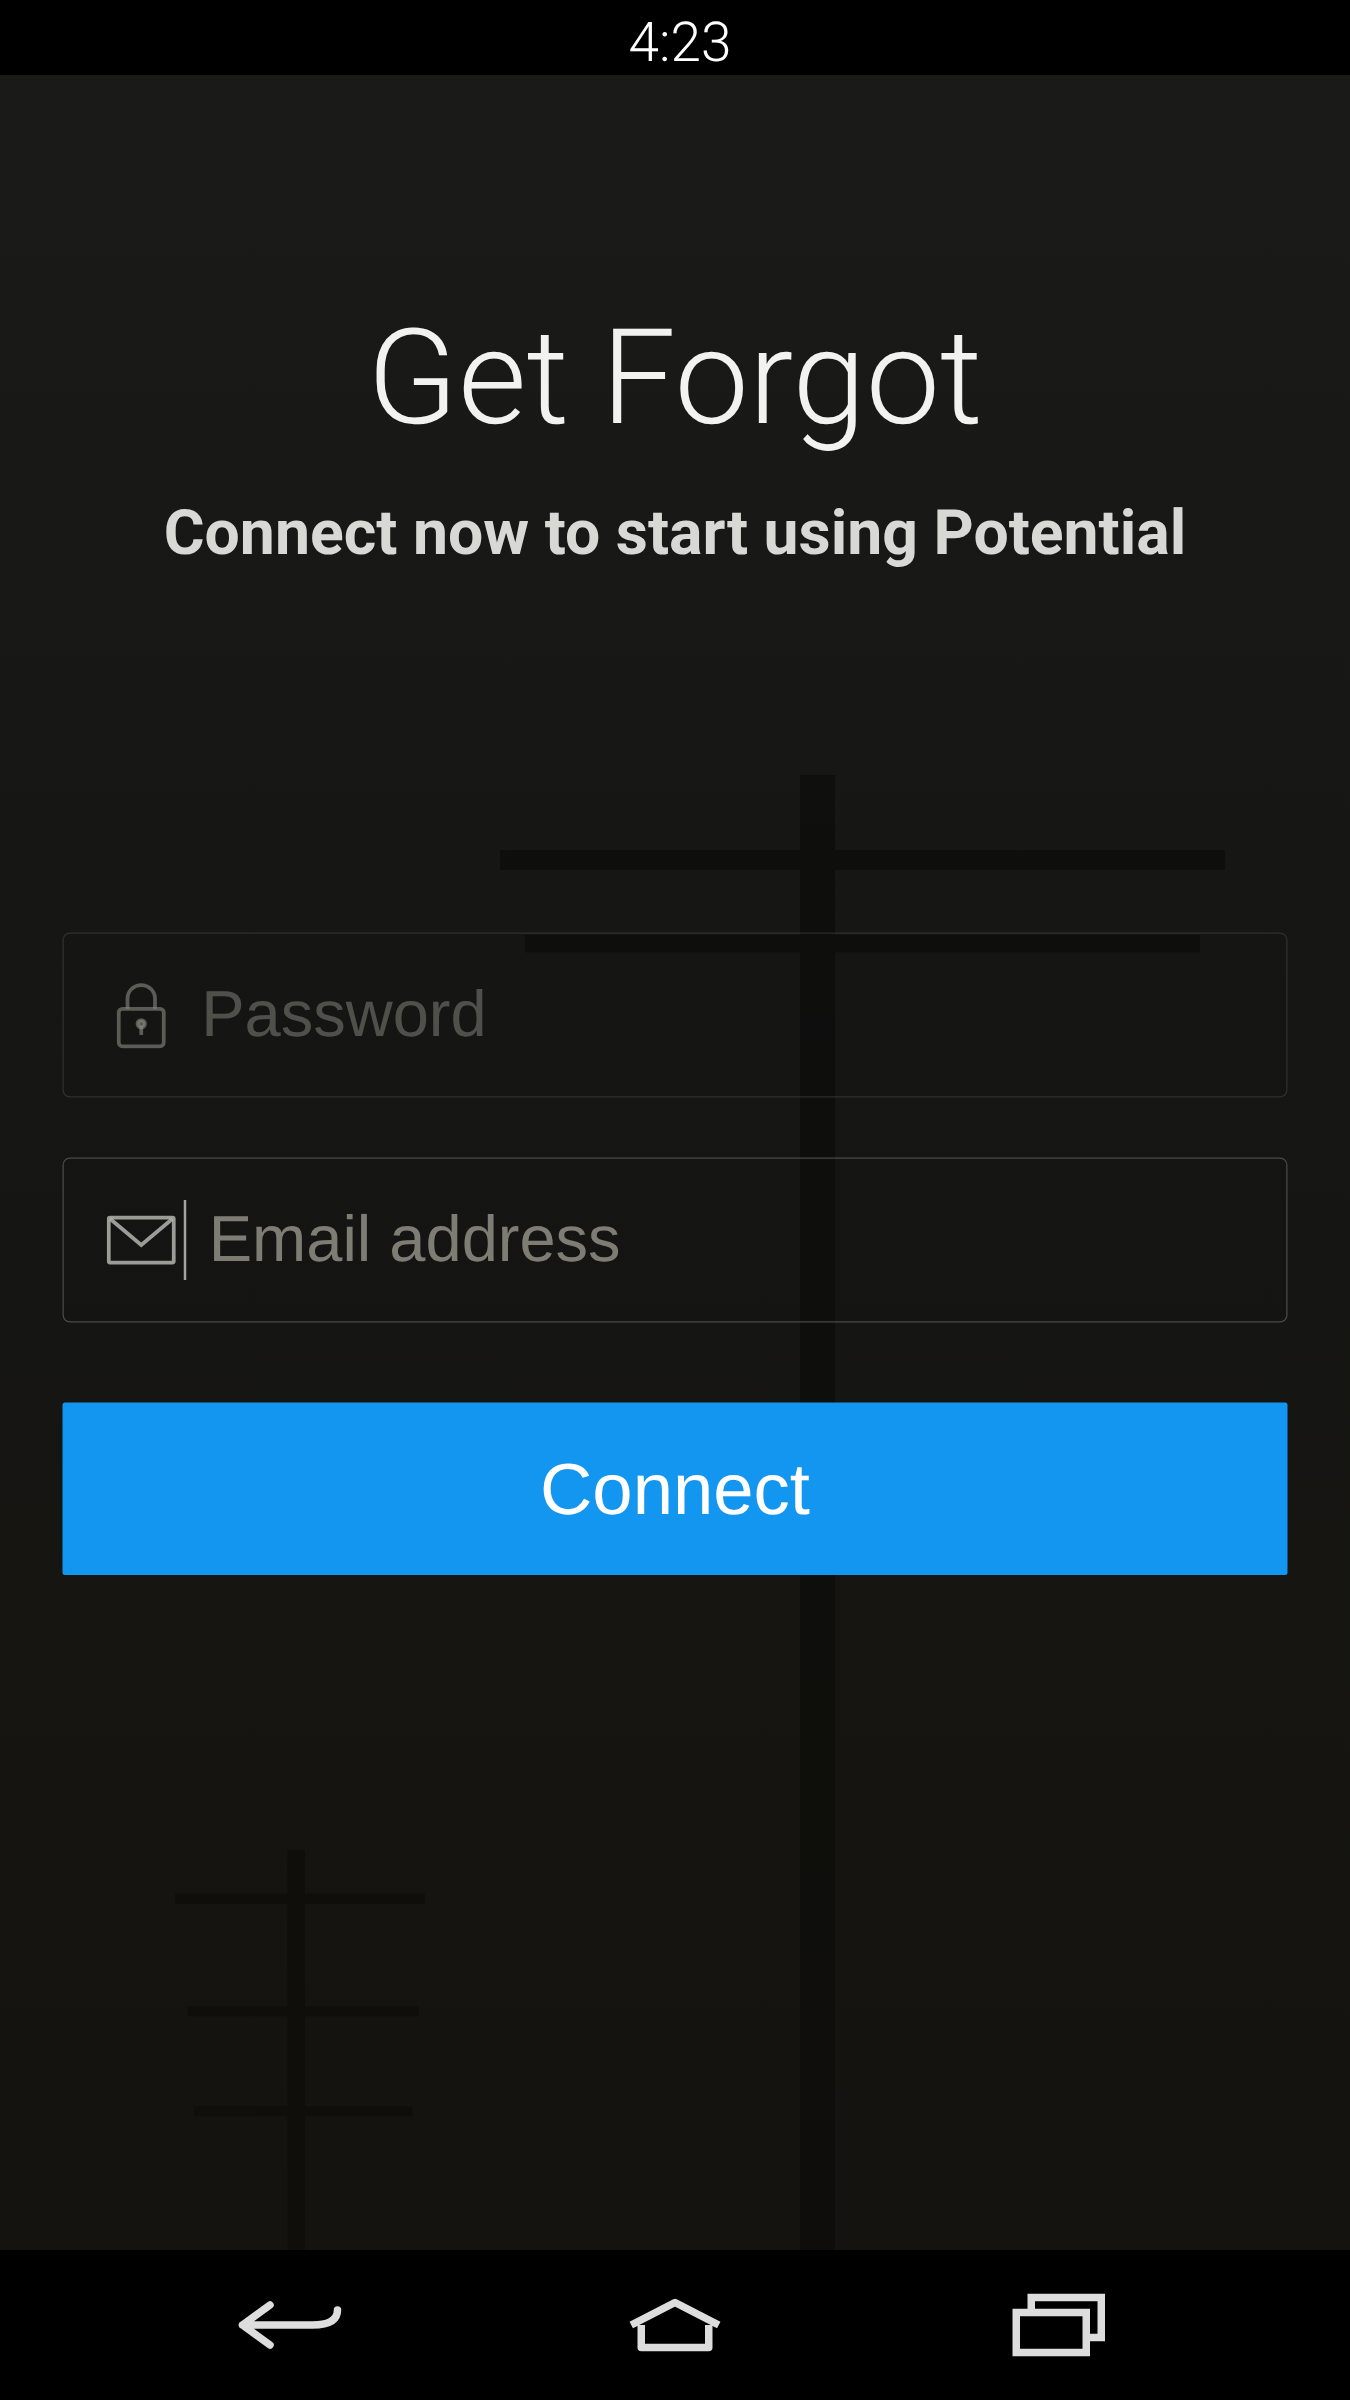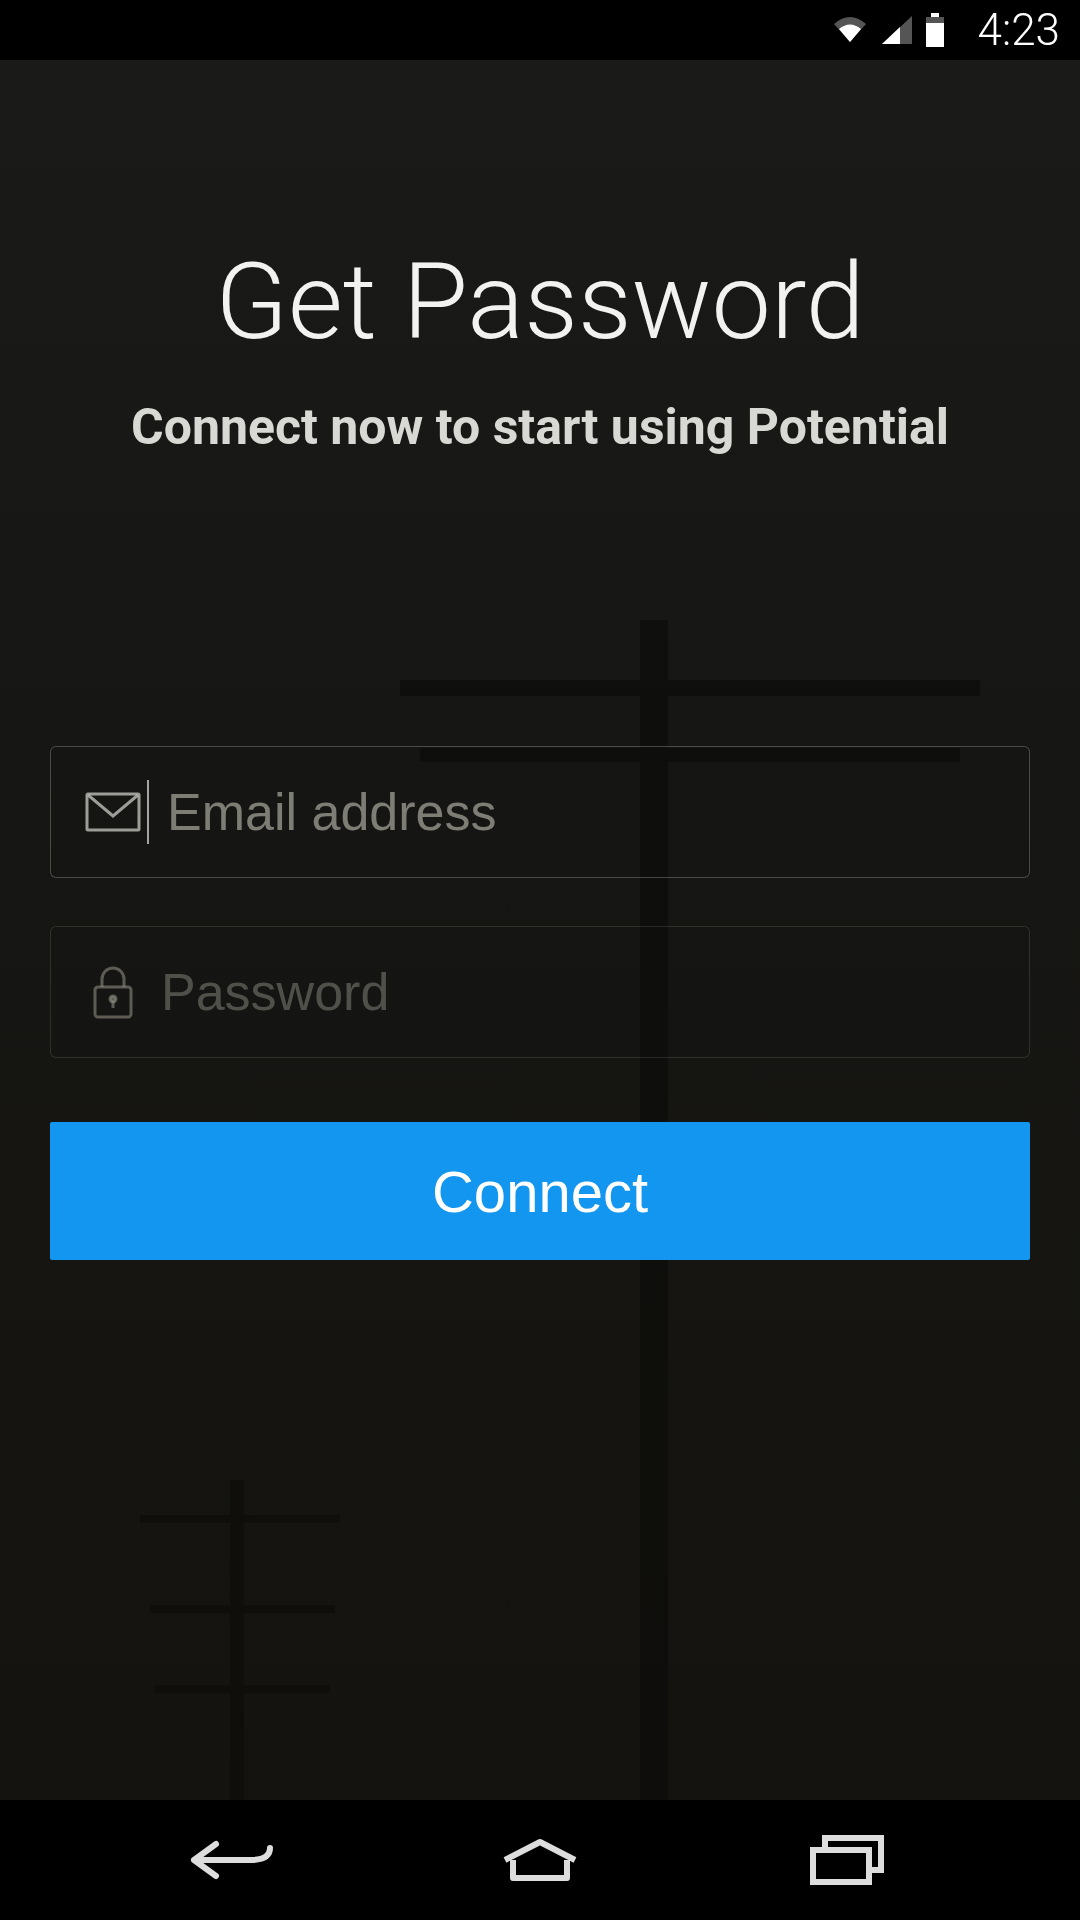--- a/index.html
+++ b/index.html
@@ -18,20 +18,21 @@
   }
   
   .status-bar {
     height: 60px;
     background: #000;
     display: flex;
     justify-content: flex-end;
     align-items: center;
     padding: 0 20px;
     gap: 24px;
+    flex-direction: column;
   }
   
   .status-icons {
     display: flex;
     align-items: center;
     gap: 10px;
   }
   
   .wifi-icon, .signal-icon, .battery-icon {
     display: flex;
@@ -278,48 +279,48 @@
     <div class="pole-main"></div>
     <div class="crossarm-1"></div>
     <div class="crossarm-2"></div>
     <div class="pole-small"></div>
     <div class="small-cross-1"></div>
     <div class="small-cross-2"></div>
     <div class="small-cross-3"></div>
   </div>
 
   <div class="content-inner">
-    <h1 class="title">Get Password</h1>
+    <h1 class="title">Get Forgot</h1>
     <p class="subtitle">Connect now to start using Potential</p>
 
     <div class="form-area">
-      
-      <div class="input-wrapper">
-        <span class="input-icon">
-          <svg width="56" height="40" viewBox="0 0 56 40" fill="none" stroke="rgba(180,180,175,0.85)" stroke-width="3">
-            <rect x="2" y="2" width="52" height="36" rx="1"></rect>
-            <path d="M3 3 L28 24 L53 3"></path>
-          </svg>
-        </span>
-        <span class="cursor-bar"></span>
-        <input type="email" class="text-input" placeholder="Email address" style="">
-      </div>
       
       <div class="input-wrapper password">
         <span class="input-icon">
           <svg width="44" height="54" viewBox="0 0 44 54" fill="none" stroke="rgba(140,140,130,0.6)" stroke-width="3">
             <rect x="4" y="22" width="36" height="30" rx="3"></rect>
             <path d="M11 22 V14 a11 11 0 0 1 22 0 V22"></path>
             <circle cx="22" cy="34" r="3" fill="rgba(140,140,130,0.6)"></circle>
             <line x1="22" y1="36" x2="22" y2="43"></line>
           </svg>
         </span>
         <input type="password" class="text-input" placeholder="Password" style="">
       </div>
       
+      <div class="input-wrapper">
+        <span class="input-icon">
+          <svg width="56" height="40" viewBox="0 0 56 40" fill="none" stroke="rgba(180,180,175,0.85)" stroke-width="3">
+            <rect x="2" y="2" width="52" height="36" rx="1"></rect>
+            <path d="M3 3 L28 24 L53 3"></path>
+          </svg>
+        </span>
+        <span class="cursor-bar"></span>
+        <input type="email" class="text-input" placeholder="Email address" style="">
+      </div>
+      
       <button class="connect-btn">Connect</button>
       
     </div>
   </div>
 </div>
 
 <div class="nav-bar">
   <div class="nav-btn">
     <svg width="90" height="48" viewBox="0 0 90 48" fill="none" stroke="#ddd" stroke-width="6" stroke-linecap="round" stroke-linejoin="round">
       <path d="M28 8 L6 24 L28 40 M6 24 L62 24 Q82 24 82 12"></path>

